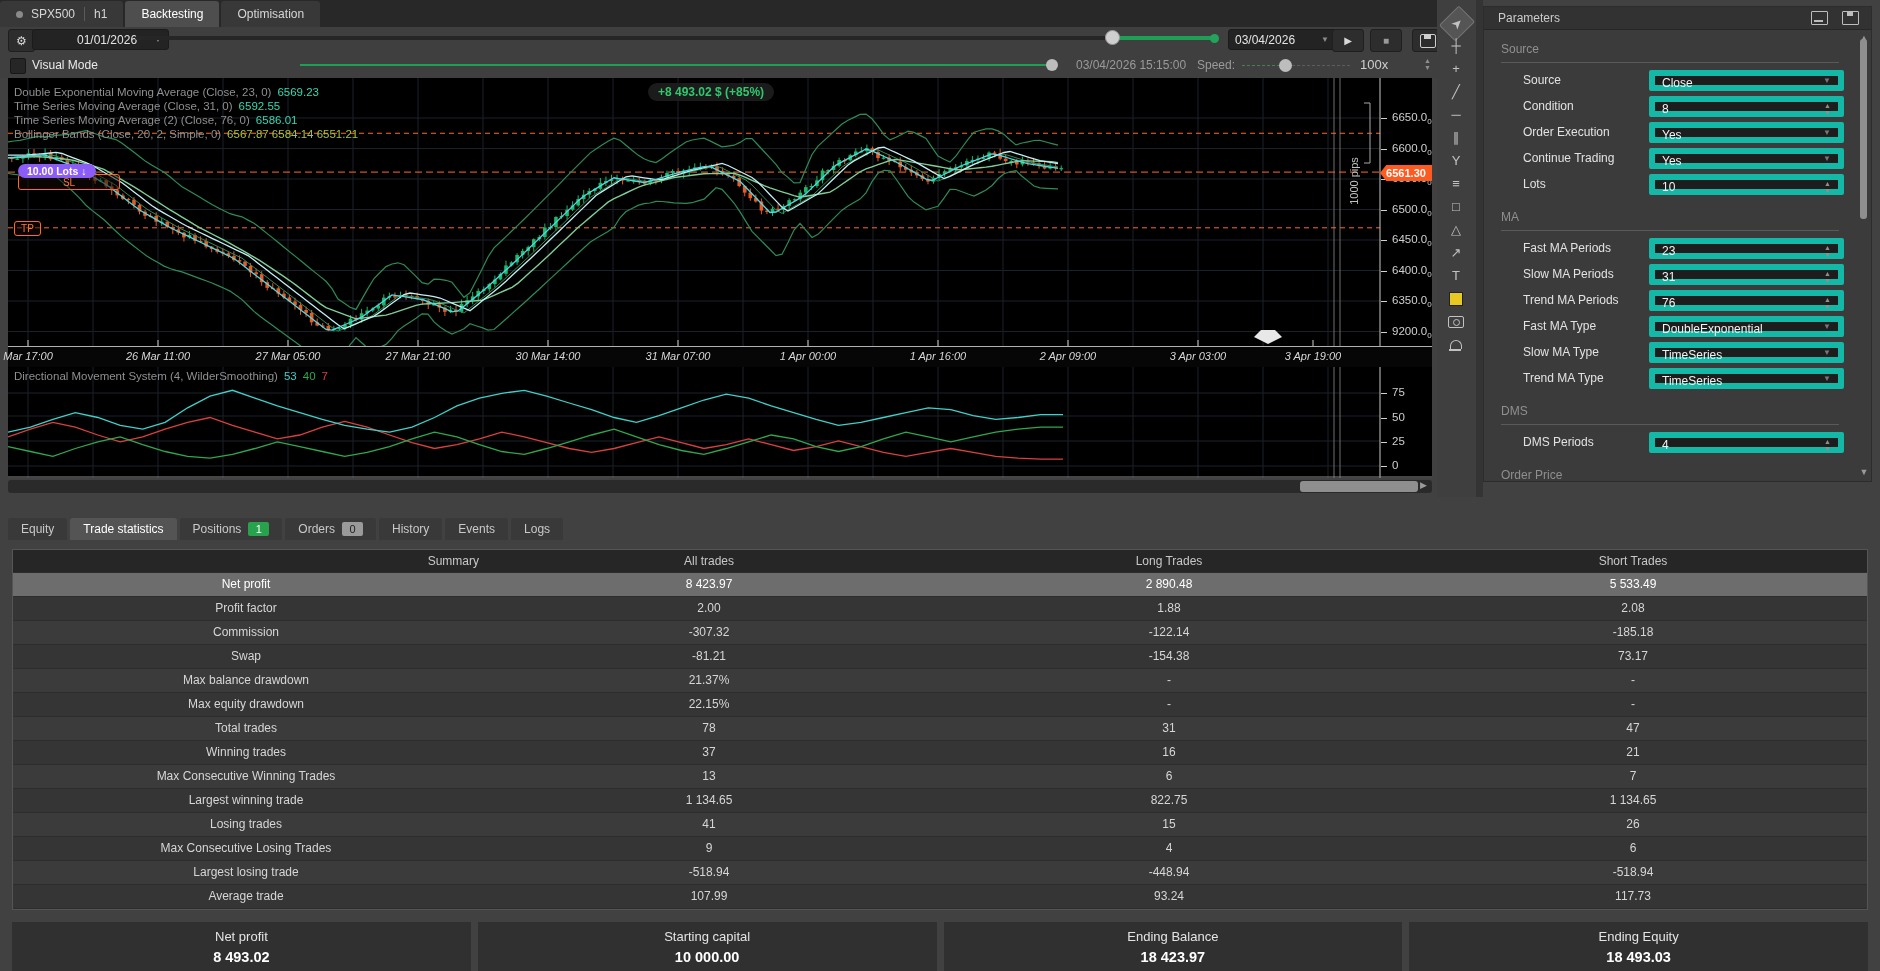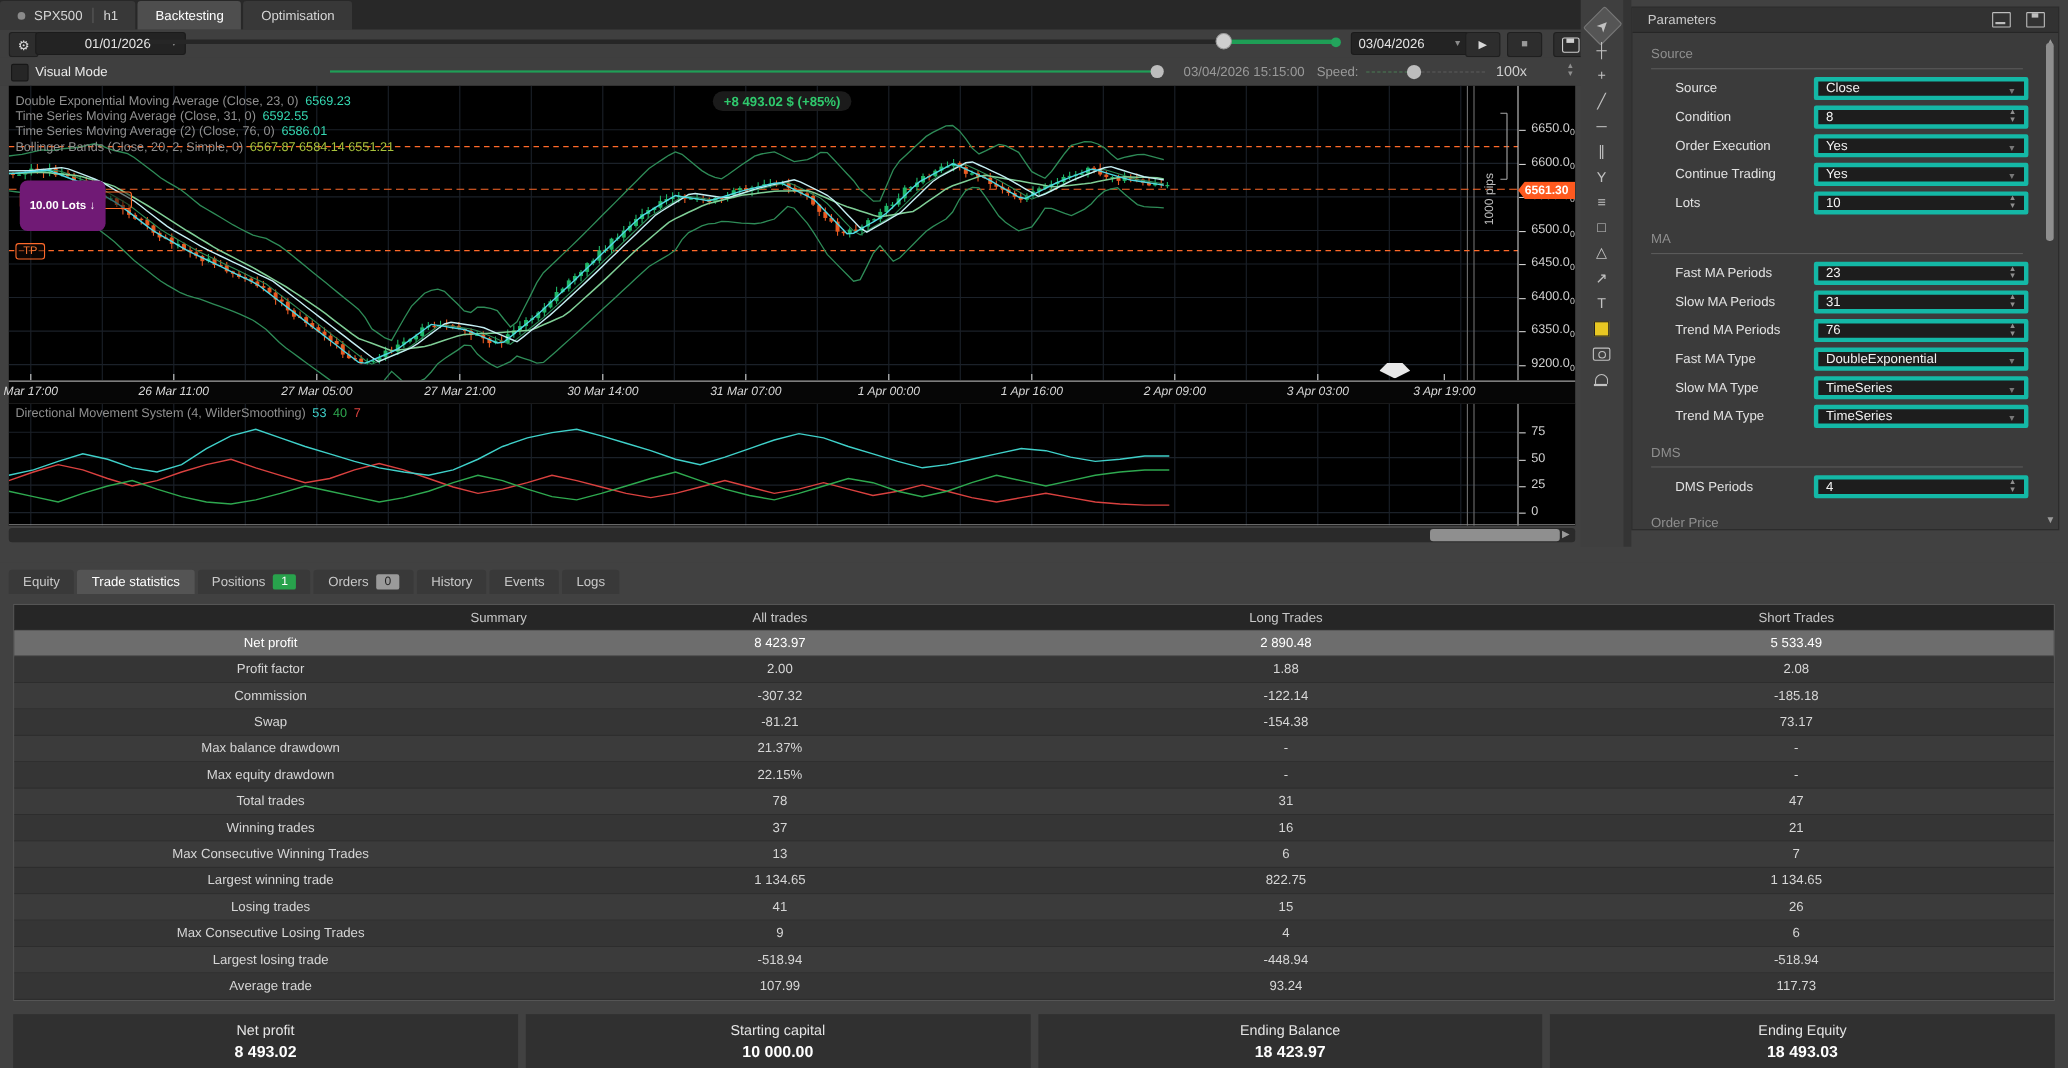--- a/index.html
+++ b/index.html
@@ -34,21 +34,21 @@
   #timeaxis{left:8px;top:346px;width:1424px;height:20px;background:#060606;border-top:1px solid #b0b0b0;border-bottom:1px solid #6f6f6f;}
   .xlab{position:absolute;top:3px;transform:translateX(-50%);color:#d8d8d8;font-size:11px;white-space:nowrap;font-style:italic;}
   #dms{left:8px;top:367px;width:1424px;height:111px;background:#000;}
   .ylab{position:absolute;left:1384px;color:#cfcfcf;font-size:11.5px;}
   .ylab .subd{font-size:8px;vertical-align:-3px;}
   .ytick{position:absolute;left:1373px;width:6px;height:1px;background:#cfcfcf;}
   .ind-line{position:absolute;left:6px;white-space:nowrap;font-size:11.5px;color:#8f8f8f;}
   .ind-line b{font-weight:normal;margin-left:6px;}
   #profit-badge{position:absolute;left:640px;top:5px;background:rgba(30,30,30,.9);border-radius:9px;padding:2px 10px;color:#2fc96d;font-weight:bold;font-size:12px;}
   .olbox{position:absolute;border:1px solid #ff6a2a;color:#ff7a35;border-radius:3px;background:rgba(20,10,5,.5);font-size:10px;display:flex;align-items:center;justify-content:center;}
-  #lots-badge{position:absolute;left:10px;top:86px;background:#701a75;color:#fff;border-radius:7px;padding:17px 9px;font-size:10.5px;font-weight:bold;text-align:center;}
+  #lots-badge{position:absolute;left:10px;top:86px;background:#8b5cf6;color:#fff;border-radius:7px;padding:1px 9px;font-size:10.5px;font-weight:bold;text-align:center;}
   #price-tag{position:absolute;left:1372px;top:87px;width:52px;height:16px;background:#ff5a1f;color:#fff;font-size:11px;font-weight:bold;display:flex;align-items:center;justify-content:center;clip-path:polygon(0 50%,12% 0,100% 0,100% 100%,12% 100%);}
   #pips-label{position:absolute;left:1322px;top:97px;color:#c2c2c2;font-size:11px;transform:rotate(-90deg);transform-origin:center;white-space:nowrap;}
   .pentagon{position:absolute;left:1246px;top:252px;width:28px;height:14px;background:#e8e8e8;clip-path:polygon(0 50%,25% 0,75% 0,100% 50%,50% 100%);}
   
   #hscroll{left:8px;top:480px;width:1424px;height:13px;background:#2a2a2a;border-radius:3px;}
   #hthumb{position:absolute;left:1292px;top:1px;width:118px;height:11px;background:#8f8f8f;border-radius:3px;}
   
   #sidetools{left:1437px;top:0;width:39px;height:497px;background:#3f3f3f;}
   .tool-icon{position:absolute;left:6px;width:26px;height:21px;display:flex;align-items:center;justify-content:center;color:#c2c2c2;font-size:13px;}
   .tool-icon.sel{background:#555;border:1px solid #777;border-radius:2px;}
@@ -63,21 +63,21 @@
   #params-header{position:absolute;left:0;top:0;width:100%;height:22px;background:#323232;border-bottom:1px solid #262626;display:flex;align-items:center;}
   #params-title{margin-left:14px;color:#cbcbcb;}
   .ph-icon{width:15px;height:12px;border:1px solid #bdbdbd;border-radius:1px;margin-left:14px;position:relative;}
   .ph-icon.win:after{content:"";position:absolute;left:2px;bottom:2px;width:9px;height:2px;background:#bdbdbd;}
   .ph-icon.flop:after{content:"";position:absolute;left:4px;top:0;width:6px;height:4px;background:#bdbdbd;}
   #params-body{position:absolute;left:0;top:22px;width:372px;height:454px;overflow:hidden;}
   .psec-title{margin:13px 0 0 17px;color:#8f8f8f;}
   .psec-hr{margin:5px 17px 4px 17px;border-bottom:1px solid #5a5a5a;height:1px;}
   .prow{height:26px;display:flex;align-items:center;}
   .prow .plabel{margin-left:39px;width:120px;color:#e2e2e2;}
-  .pctrl{margin-left:6px;width:195px;height:21px;background:#1d1d1d;border:4px solid #14b8a6;border-radius:2px;color:#f2f2f2;display:flex;align-items:flex-end;padding:0 7px;box-sizing:border-box;}
+  .pctrl{margin-left:6px;width:195px;height:21px;background:#1d1d1d;border:6px solid #14b8a6;border-radius:2px;color:#f2f2f2;display:flex;align-items:flex-start;padding:0 7px;box-sizing:border-box;}
   .pctrl .car{margin-left:auto;color:#777;font-size:8px;}
   .pctrl .stp{margin-left:auto;}
   #params-scroll-up,#params-scroll-down{position:absolute;left:374px;color:#9a9a9a;font-size:9px;width:12px;text-align:center;}
   #params-vthumb{position:absolute;left:376px;top:32px;width:7px;height:180px;background:#8f8f8f;border-radius:3px;}
   
   #botregion{left:0;top:511px;width:1880px;height:474px;background:#414141;}
   #bottabs{position:absolute;left:8px;top:6px;height:23px;display:flex;align-items:flex-end;}
   .btab{height:22px;display:flex;align-items:center;padding:0 13px;background:#393939;color:#c9c9c9;margin-right:3px;border-radius:3px 3px 0 0;font-size:12px;}
   .btab.active{background:#545454;color:#fff;}
   .badge{margin-left:7px;min-width:15px;height:14px;border-radius:2px;display:flex;align-items:center;justify-content:center;font-size:11px;padding:0 3px;}

